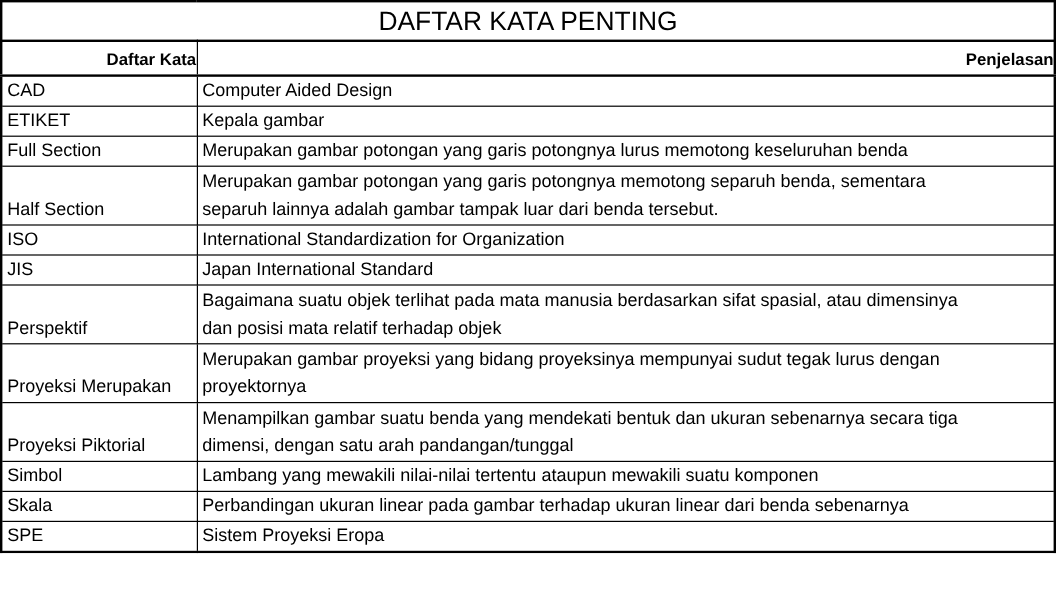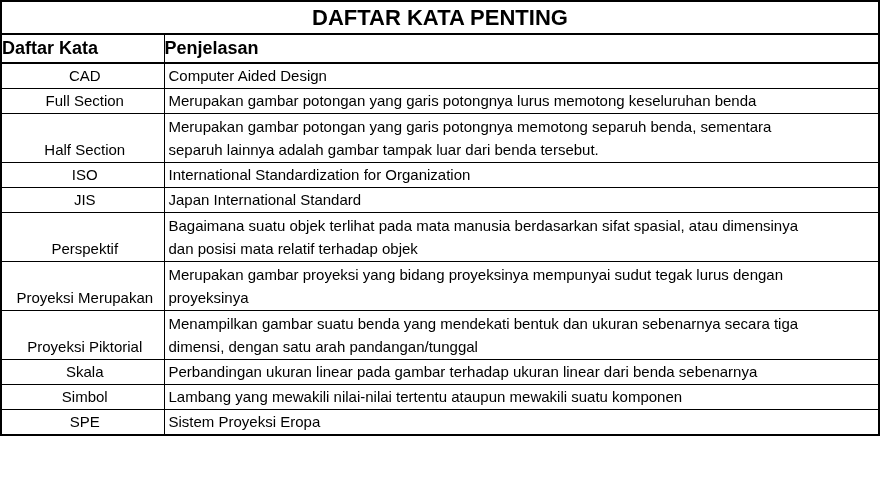--- a/index.html
+++ b/index.html
@@ -27,37 +27,36 @@
     white-space: nowrap;
   }
   
   table.vocab { border: 2px solid #000; }
   tr.title-row th {
     border: 2px solid #000;
     height: 31px;
     text-align: center;
     vertical-align: middle;
     font-size: 22px;
-    font-weight: bold;
+    font-weight: normal;
     letter-spacing: 0px;
     padding: 0;
   }
   tr.header-row th {
     border-bottom: 2px solid #000;
     height: 27px;
-    text-align: left;
+    text-align: right;
     vertical-align: middle;
-    font-size: 18px;
+    font-size: 14px;
     font-weight: bold;
     padding: 0;
   }
   td.term-cell {
     font-size: 15px;
     line-height: 23px;
-    text-align: center;
   }
   td.def-cell {
     font-size: 15px;
     line-height: 23px;
     margin-left: 44px;
   }
   tr.row-single td { height: 23px; }
   tr.row-double td { height: 47px; }
 </style>
 </head>
@@ -76,20 +75,24 @@
       <th>Daftar Kata</th>
       <th>Penjelasan</th>
     </tr>
   </thead>
   <tbody id="rows">
       <tr class="row-single">
         <td class="term-cell">CAD</td>
         <td class="def-cell"><span>Computer Aided Design</span></td>
       </tr>
       <tr class="row-single">
+        <td class="term-cell">ETIKET</td>
+        <td class="def-cell"><span>Kepala gambar</span></td>
+      </tr>
+      <tr class="row-single">
         <td class="term-cell">Full Section</td>
         <td class="def-cell"><span>Merupakan gambar potongan yang garis potongnya lurus memotong keseluruhan benda</span></td>
       </tr>
       <tr class="row-double">
         <td class="term-cell">Half Section</td>
         <td class="def-cell"><span>Merupakan gambar potongan yang garis potongnya memotong separuh benda, sementara</span><br><span>separuh lainnya adalah gambar tampak luar dari benda tersebut.</span></td>
       </tr>
       <tr class="row-single">
         <td class="term-cell">ISO</td>
         <td class="def-cell"><span>International Standardization for Organization</span></td>
@@ -97,32 +100,32 @@
       <tr class="row-single">
         <td class="term-cell">JIS</td>
         <td class="def-cell"><span>Japan International Standard</span></td>
       </tr>
       <tr class="row-double">
         <td class="term-cell">Perspektif</td>
         <td class="def-cell"><span>Bagaimana suatu objek terlihat pada mata manusia berdasarkan sifat spasial, atau dimensinya</span><br><span>dan posisi mata relatif terhadap objek</span></td>
       </tr>
       <tr class="row-double">
         <td class="term-cell">Proyeksi Merupakan</td>
-        <td class="def-cell"><span>Merupakan gambar proyeksi yang bidang proyeksinya mempunyai sudut tegak lurus dengan</span><br><span>proyeksinya</span></td>
+        <td class="def-cell"><span>Merupakan gambar proyeksi yang bidang proyeksinya mempunyai sudut tegak lurus dengan</span><br><span>proyektornya</span></td>
       </tr>
       <tr class="row-double">
         <td class="term-cell">Proyeksi Piktorial</td>
         <td class="def-cell"><span>Menampilkan gambar suatu benda yang mendekati bentuk dan ukuran sebenarnya secara tiga</span><br><span>dimensi, dengan satu arah pandangan/tunggal</span></td>
       </tr>
       <tr class="row-single">
+        <td class="term-cell">Simbol</td>
+        <td class="def-cell"><span>Lambang yang mewakili nilai-nilai tertentu ataupun mewakili suatu komponen</span></td>
+      </tr>
+      <tr class="row-single">
         <td class="term-cell">Skala</td>
         <td class="def-cell"><span>Perbandingan ukuran linear pada gambar terhadap ukuran linear dari benda sebenarnya</span></td>
-      </tr>
-      <tr class="row-single">
-        <td class="term-cell">Simbol</td>
-        <td class="def-cell"><span>Lambang yang mewakili nilai-nilai tertentu ataupun mewakili suatu komponen</span></td>
       </tr>
       <tr class="row-single">
         <td class="term-cell">SPE</td>
         <td class="def-cell"><span>Sistem Proyeksi Eropa</span></td>
       </tr>
     </tbody>
 </table>
 
 </body></html>

